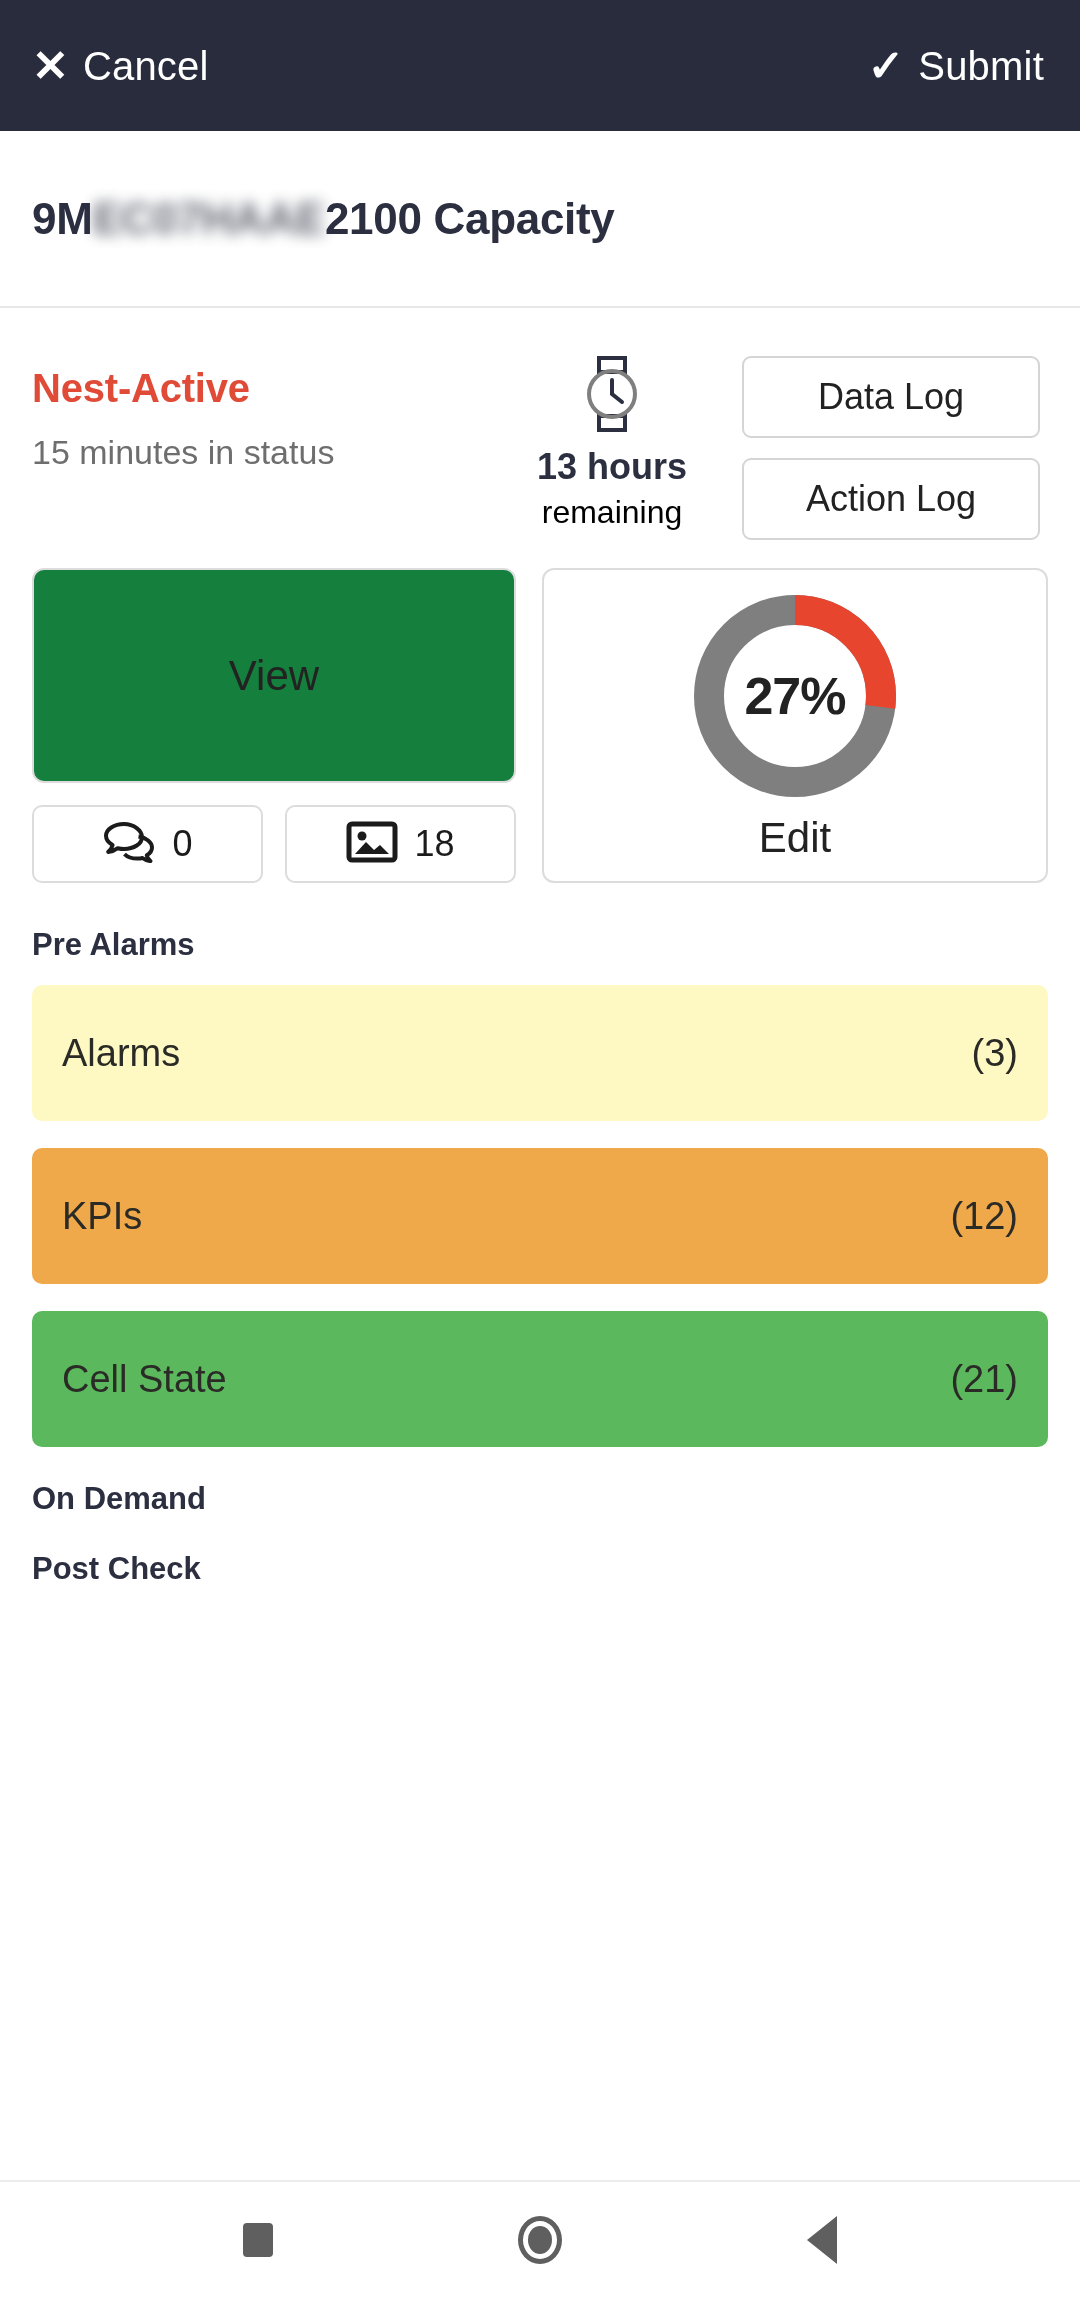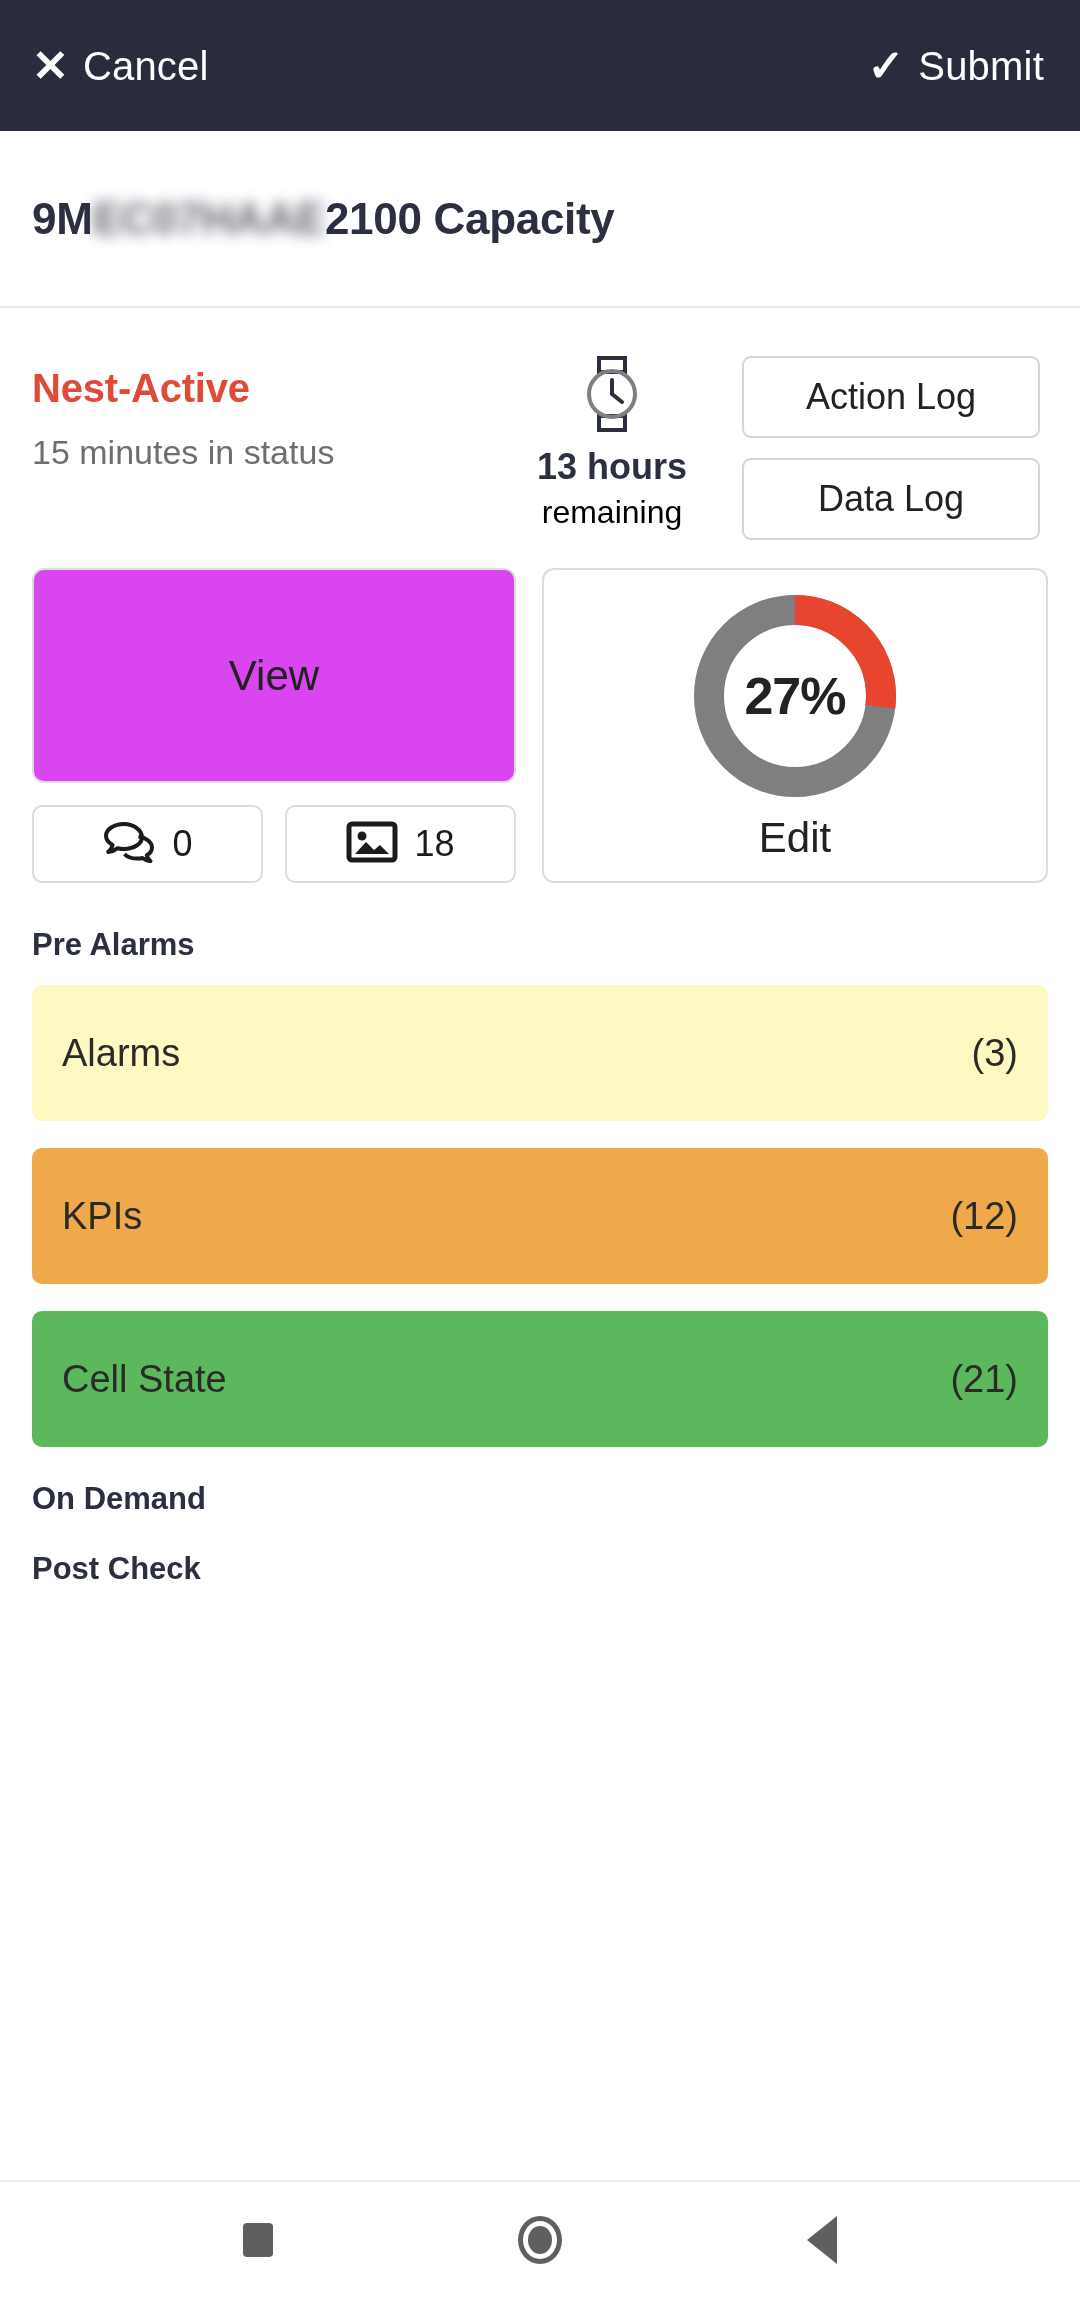--- a/index.html
+++ b/index.html
@@ -142,21 +142,21 @@
     gap: 26px;
     padding: 28px 32px 0 32px;
     align-items: flex-start;
     flex: 0 0 auto;
   }
   .left-col { width: 484px; display: flex; flex-direction: column; gap: 22px; }
   .view-card {
     height: 215px;
     border: 2px solid #dcdcdc;
     border-radius: 12px;
-    background: #d946ef;
+    background: #15803d;
     display: flex;
     align-items: center;
     justify-content: center;
     cursor: pointer;
   }
   .view-card .label { font-size: 42px; color: #222; }
 
   .mini-row { display: flex; gap: 22px; }
   .mini-btn {
     flex: 1;
@@ -296,22 +296,22 @@
           <rect x="20" y="60" width="26" height="14" stroke="#2b2f40" stroke-width="4"></rect>
           <circle cx="33" cy="38" r="23" stroke="#7F7F7F" stroke-width="4" fill="none"></circle>
           <path d="M33 24 L33 38 L43 46" stroke="#2b2f40" stroke-width="4" stroke-linecap="round" fill="none"></path>
         </svg>
       </span>
       <div class="hours">13 hours</div>
       <div class="hours-sub">remaining</div>
     </div>
 
     <div class="status-right">
+      <button class="log-btn">Data Log</button>
       <button class="log-btn">Action Log</button>
-      <button class="log-btn">Data Log</button>
     </div>
   </div>
 
   <div class="cards-row">
     <div class="left-col">
       <div class="view-card">
         <span class="label">View</span>
       </div>
       <div class="mini-row">
         <div class="mini-btn">

